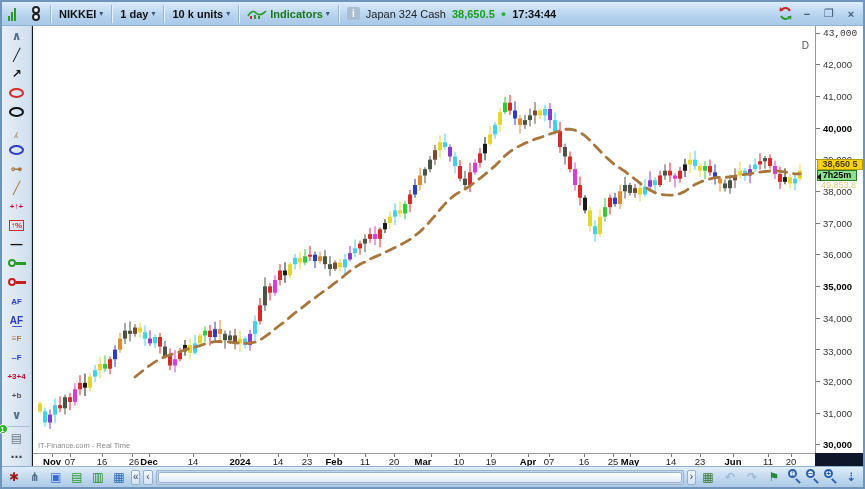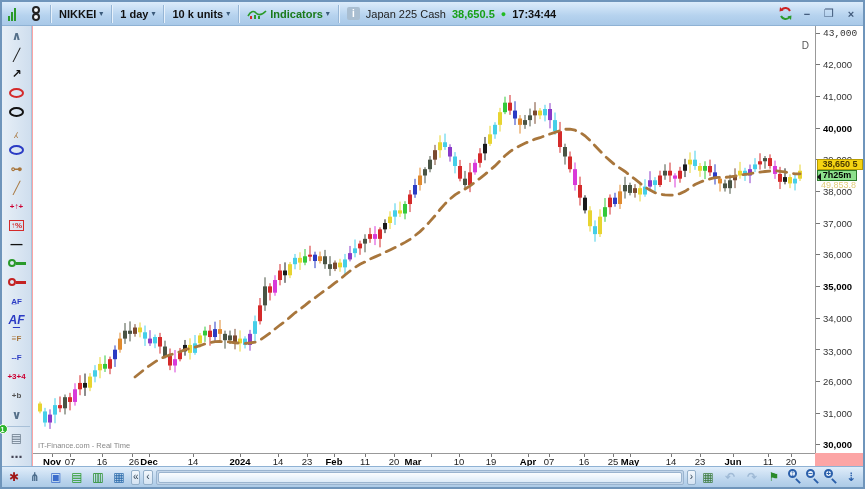--- a/index.html
+++ b/index.html
@@ -1,19 +1,19 @@
 <!DOCTYPE html>
 <html><head>
 <meta charset="utf-8">
 <style>
   * { margin:0; padding:0; box-sizing:border-box; }
   html,body { width:865px; height:489px; overflow:hidden;
     font-family:"Liberation Sans","DejaVu Sans",sans-serif; background:#e8eef5; }
   #window { position:relative; width:865px; height:489px;
-    border:2px solid #6f95bb; background:#fca5a5; }
+    border:2px solid #6f95bb; background:#0f172a; }
 
   
   #topbar { position:absolute; left:0; top:0; width:861px; height:24px;
     background:linear-gradient(#dcecfb,#b5d2ee 60%,#a9c9e8);
     border-bottom:1px solid #8fb2d4; display:flex; align-items:center; gap:2px;
     font-size:11px; color:#1a2a3a; }
   .tb-btn { display:flex; align-items:center; gap:3px; padding:0 6px; height:22px; cursor:default; }
   .tb-sep { width:1px; height:18px; background:#96b6d6; box-shadow:1px 0 0 #e6f1fb; }
   .tb-label { font-weight:bold; color:#111; }
   .caret { font-size:8px; color:#3a5a7a; }
@@ -142,21 +142,21 @@
         <rect x="3" y="9" width="2" height="3" fill="#d42a2a"></rect>
           <rect x="7" y="8" width="2" height="4" fill="#2a9a2a"></rect>
           <rect x="11" y="9" width="2" height="3" fill="#2a9a2a"></rect>
       </svg>
       <span class="indicators-label">Indicators</span>
       <span class="caret">▾</span>
     </div>
     <div class="tb-sep"></div>
     <div class="tb-btn" style="gap:6px">
       <span class="info-badge">i</span>
-      <span class="quote-name">Japan 225 Cash</span>
+      <span class="quote-name">Japan 324 Cash</span>
       <span class="quote-price">38,650.5</span>
       <span class="quote-dot">●</span>
       <span class="quote-time">17:34:44</span>
     </div>
     <div id="topbar-right">
       <svg width="15" height="15" viewBox="0 0 15 15">
         <path d="M12 5 A5 5 0 0 0 3.5 4" fill="none" stroke="#cc2222" stroke-width="2"></path>
         <path d="M3 10 A5 5 0 0 0 11.5 11" fill="none" stroke="#2a9a2a" stroke-width="2"></path>
         <path d="M2 1 L5.5 4.5 L1.5 5.5 Z" fill="#cc2222"></path>
         <path d="M13 14 L9.5 10.5 L13.5 9.5 Z" fill="#2a9a2a"></path>
@@ -213,21 +213,21 @@
       <div class="ltool">
         <span class="keyshape">
           <i style="border-color: rgb(196, 34, 34);"></i>
           <u style="background: rgb(196, 34, 34);"></u>
         </span>
       </div>
       <div class="ltool">
         <span style="color: rgb(43, 59, 196); font-size: 8px; font-weight: bold;">A̲F</span>
       </div>
       <div class="ltool">
-        <span style="color: rgb(43, 59, 196); font-size: 12px; font-weight: bold; font-style: italic;">A͟F</span>
+        <span style="color: rgb(43, 59, 196); font-size: 10px; font-weight: bold;">A͟F</span>
       </div>
       <div class="ltool">
         <span style="color: rgb(168, 118, 60); font-size: 8px; font-weight: bold;">≡F</span>
       </div>
       <div class="ltool">
         <span style="color: rgb(43, 59, 196); font-size: 8px; font-weight: bold;">--F</span>
       </div>
       <div class="ltool">
         <span style="color: rgb(204, 0, 51); font-size: 8px; font-weight: bold;">+3+4</span>
       </div>
@@ -581,21 +581,21 @@
       <div class="pa-label" style="top: 191.515px;">37,000</div>
       <div class="pa-tick" style="top: 228.185px;"></div>
       <div class="pa-label" style="top: 223.185px;">36,000</div>
       <div class="pa-tick" style="top: 259.854px;"></div>
       <div class="pa-label bold" style="top: 254.854px;">35,000</div>
       <div class="pa-tick" style="top: 291.523px;"></div>
       <div class="pa-label" style="top: 286.523px;">34,000</div>
       <div class="pa-tick" style="top: 323.192px;"></div>
       <div class="pa-label" style="top: 320px;">33,000</div>
       <div class="pa-tick" style="top: 354.862px;"></div>
-      <div class="pa-label" style="top: 349.862px;">26,000</div>
+      <div class="pa-label" style="top: 349.862px;">32,000</div>
       <div class="pa-tick" style="top: 386.531px;"></div>
       <div class="pa-label" style="top: 381.531px;">31,000</div>
       <div class="pa-tick" style="top: 418.2px;"></div>
       <div class="pa-label bold" style="top: 413.2px;">30,000</div>
     </div>
 
   <div id="date-axis">
       <div class="da-tick" style="left: 19px;"></div>
       <div class="da-label bold" style="left: 19px;">Nov</div>
       <div class="da-tick" style="left: 37px;"></div>
@@ -614,21 +614,21 @@
       <div class="da-label" style="left: 245px;">14</div>
       <div class="da-tick" style="left: 274px;"></div>
       <div class="da-label" style="left: 274px;">23</div>
       <div class="da-tick" style="left: 301px;"></div>
       <div class="da-label bold" style="left: 301px;">Feb</div>
       <div class="da-tick" style="left: 332px;"></div>
       <div class="da-label" style="left: 332px;">11</div>
       <div class="da-tick" style="left: 361px;"></div>
       <div class="da-label" style="left: 361px;">20</div>
       <div class="da-tick" style="left: 398px;"></div>
-      <div class="da-label bold" style="left: 380px;">Mar</div>
+      <div class="da-label bold" style="left: 390px;">Mar</div>
       <div class="da-tick" style="left: 426px;"></div>
       <div class="da-label" style="left: 426px;">10</div>
       <div class="da-tick" style="left: 458px;"></div>
       <div class="da-label" style="left: 458px;">19</div>
       <div class="da-tick" style="left: 495px;"></div>
       <div class="da-label bold" style="left: 495px;">Apr</div>
       <div class="da-tick" style="left: 516px;"></div>
       <div class="da-label" style="left: 516px;">07</div>
       <div class="da-tick" style="left: 551px;"></div>
       <div class="da-label" style="left: 551px;">16</div>

